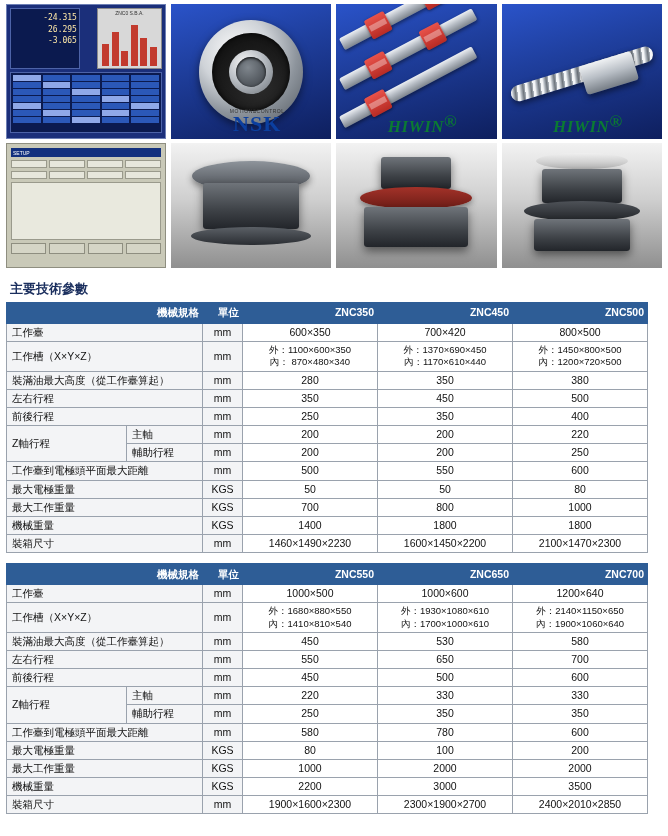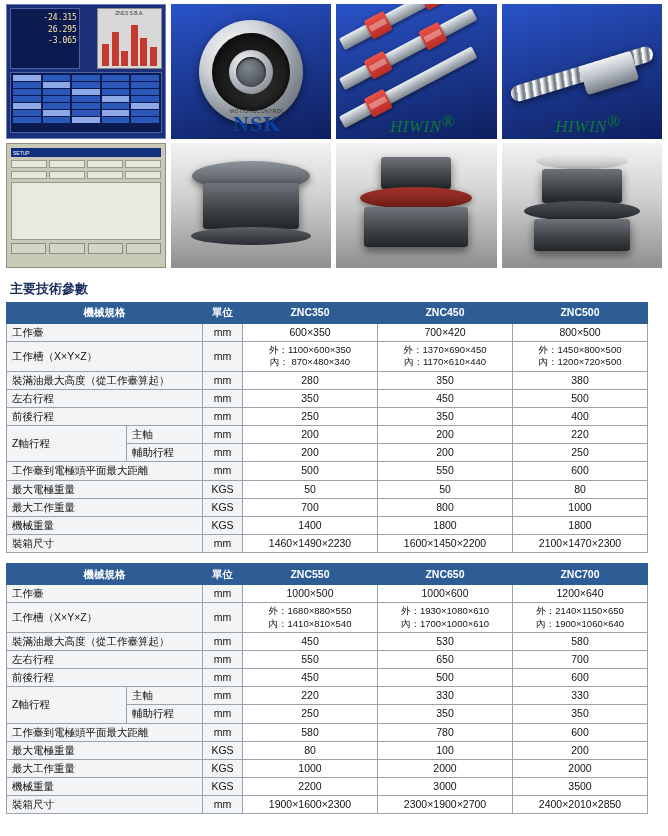--- a/index.html
+++ b/index.html
@@ -110,21 +110,21 @@
   }
   .logo .nsk {
     font-family: "Liberation Serif", serif;
     font-weight: bold; font-size: 22px; color: #0b3fa0; letter-spacing: 1px;
   }
   .logo .nsk-sub {
     font-size: 5px; color: #333; letter-spacing: .5px; margin-bottom: -3px;
   }
   .logo .hiwin {
     font-family: "Liberation Serif", serif;
-    font-style: italic; font-weight: normal;
+    font-style: italic; font-weight: bold;
     font-size: 17px; color: #0b7a33; letter-spacing: .5px;
   }
 
   
   .bearing {
     width: 104px; height: 104px; border-radius: 50%;
     background: radial-gradient(circle at 35% 30%, #fafafa 0%, #cfd3d8 35%, #8d949c 62%, #4f555c 100%);
     box-shadow: 0 3px 8px rgba(0,0,0,.5);
     display: flex; align-items: center; justify-content: center;
     position: relative;
@@ -214,20 +214,21 @@
     line-height: 1.25;
     height: 18px;
     background: #fff;
   }
   thead th {
     background: #2e5d96;
     color: #fff;
     font-weight: bold;
     height: 21px;
     border-color: #2e5d96;
+    text-align: right;
   }
   td.lbl {
     text-align: left;
     padding-left: 5px;
     background: #f3f4f6;
     margin-left: 30px;
   }
   td.lbl2 {
     text-align: left;
     padding-left: 5px;

